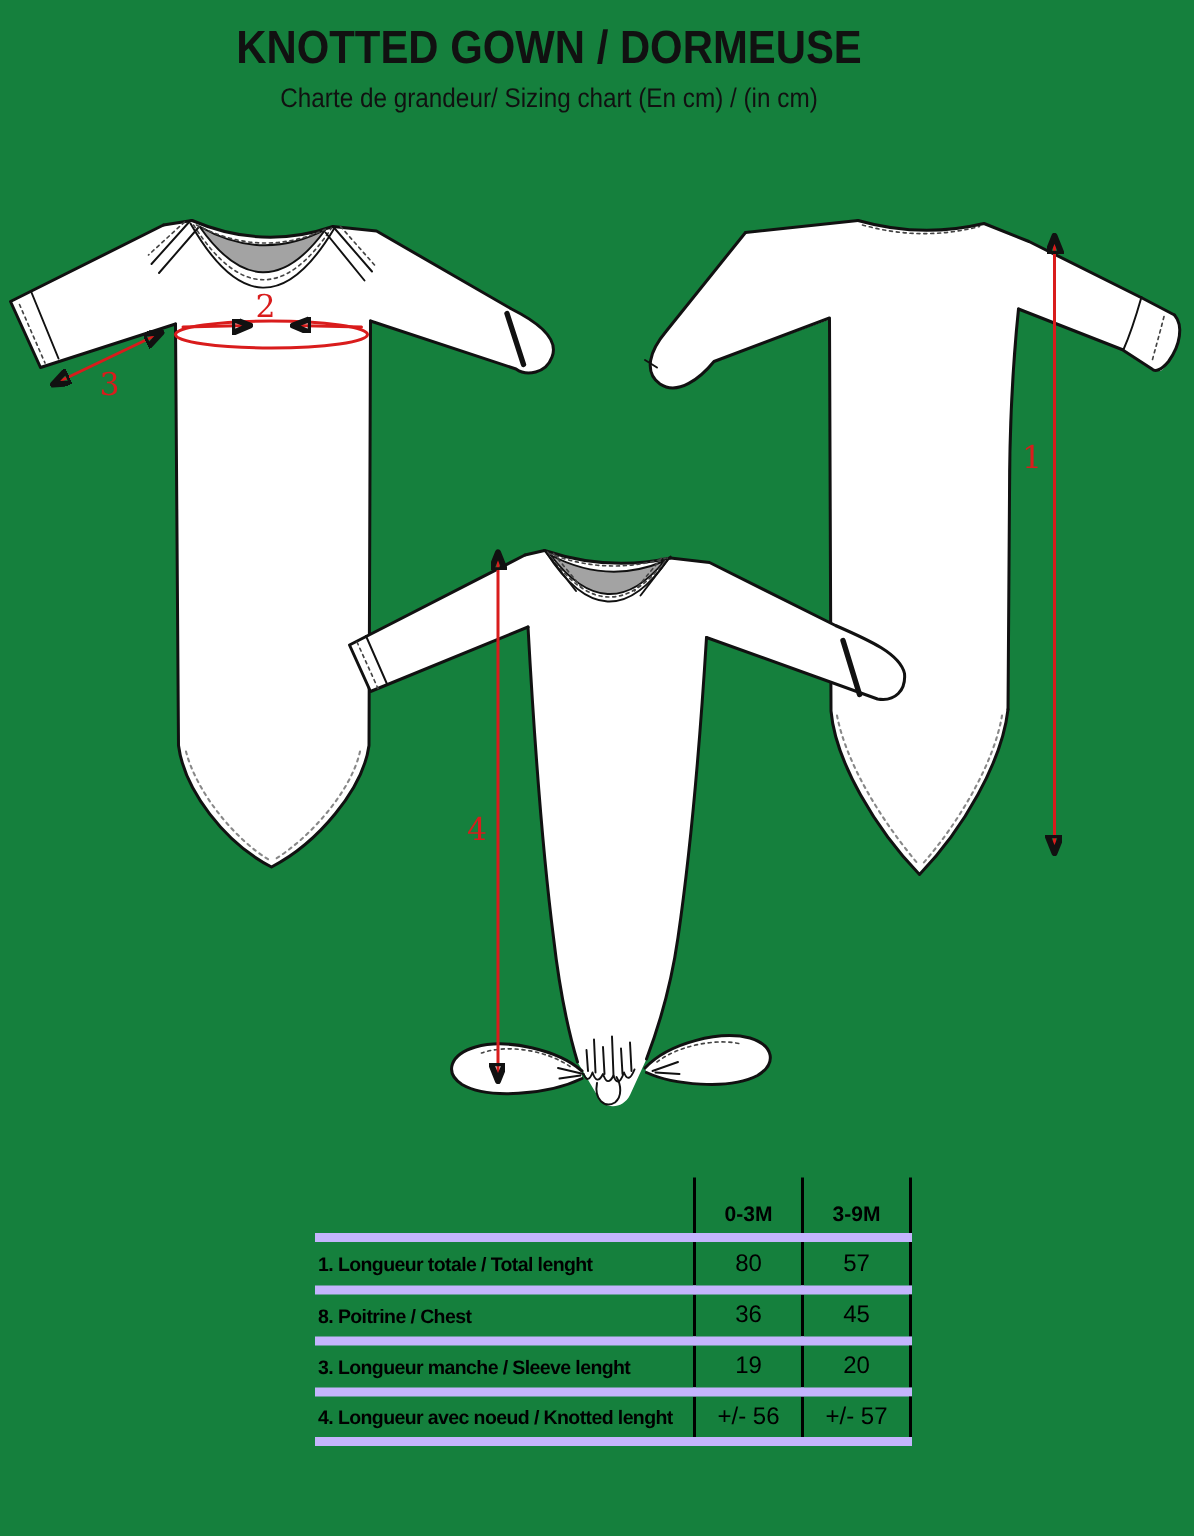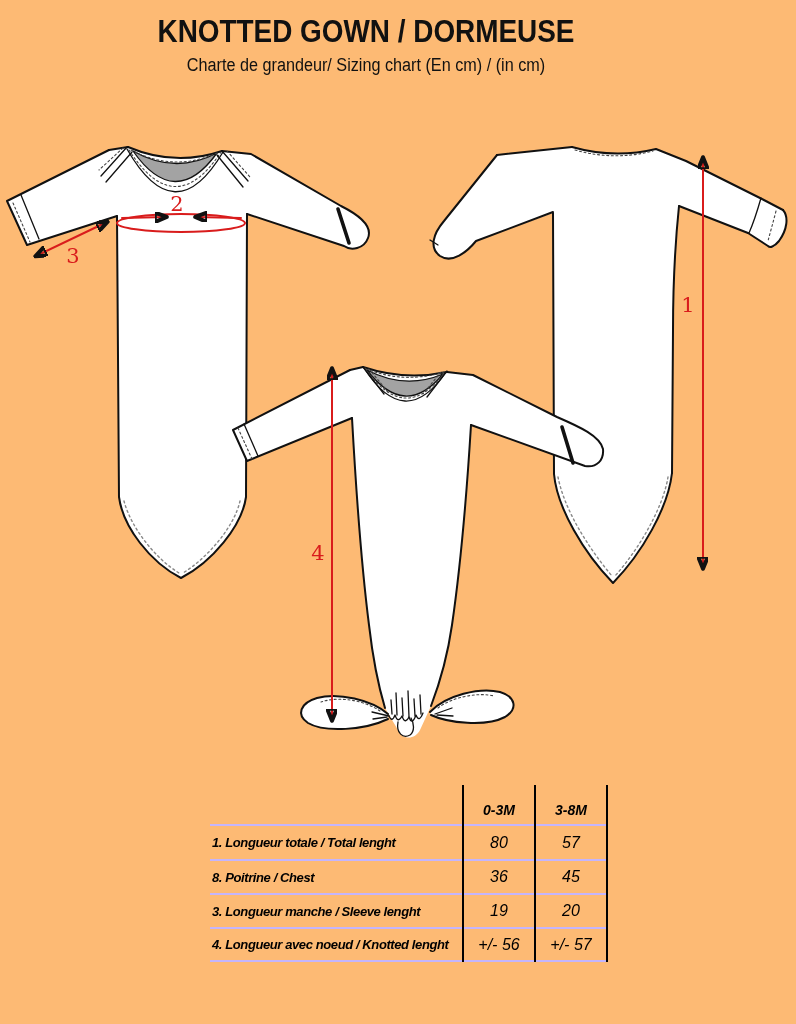--- a/index.html
+++ b/index.html
@@ -1,17 +1,17 @@
 <!DOCTYPE html>
 <html><head>
 <meta charset="utf-8">
 <style>
   html,body { margin:0; padding:0; background:#ffffff; }
   .page {
-    position:relative; width:796px; height:1024px; background:#fdba74;
+    position:relative; width:796px; height:1024px; background:#15803d;
     font-family:"Liberation Sans", sans-serif; overflow:hidden;
   }
   .header { position:absolute; left:0; top:14px; width:732px; text-align:center; color:#111; }
   .title    { font-size:31px; font-weight:bold; letter-spacing:0; transform:scaleX(0.9); white-space:nowrap; }
   .subtitle { font-size:18px; margin-top:5px; transform:scaleX(0.9); white-space:nowrap; }
 
   svg.diagram { position:absolute; left:0; top:0; }
   svg.diagram path, svg.diagram line { fill:none; stroke:#111; stroke-width:2; stroke-linejoin:round; stroke-linecap:round; }
   svg.diagram .fillw  { fill:#ffffff; stroke:none; }
   svg.diagram .thin   { stroke-width:1.3; }
@@ -19,21 +19,21 @@
   svg.diagram .hem    { stroke:#888; stroke-width:1.4; stroke-dasharray:2 3; }
   svg.diagram .fold   { stroke-width:3.6; }
   svg.diagram .neckfill { fill:#a3a3a3; stroke:#111; stroke-width:1.3; }
   svg.diagram .red    { stroke:#d91c1c; }
   svg.diagram .redlbl { fill:#d91c1c; font-family:"DejaVu Serif", serif; font-size:21px; }
 
   .sizing-table { position:absolute; left:210px; top:785px; border-collapse:collapse; color:#000; }
   .sizing-table td { padding:0; vertical-align:middle; }
   .sizing-table td + td { border-left:2px solid #000; }
   .sizing-table td:last-child { border-right:2px solid #000; }
-  .sizing-table tr { border-bottom:2px solid #c4b5fd;font-style:italic; }
+  .sizing-table tr { border-bottom:6px solid #c4b5fd; }
   .sizing-table .c-label { width:250px; font-weight:bold; font-size:13px; letter-spacing:-0.4px; white-space:nowrap; padding-left:2px;margin-top:12px; }
   .sizing-table .c-val   { width:70px; text-align:center; font-size:16px; }
   .sizing-table .head td { font-weight:bold; font-size:14px; text-align:center; padding-top:10px; }
   .r-head { height:40px; } .r1 { height:35px; } .r2 { height:34px; } .r3 { height:34px; } .r4 { height:33px; }
 </style>
 </head>
 <body>
 
 <div class="page">
 
@@ -153,21 +153,21 @@
     <text class="redlbl" x="177" y="211" text-anchor="middle">2</text>
     <text class="redlbl" x="73" y="263" text-anchor="middle">3</text>
     <text class="redlbl" x="318" y="560" text-anchor="middle">4</text>
   </svg>
 
   <table class="sizing-table">
     <tbody>
       <tr class="head r-head">
         <td class="c-label"></td>
         <td class="c-val">0-3M</td>
-        <td class="c-val">3-8M</td>
+        <td class="c-val">3-9M</td>
       </tr>
       <tr class="r1">
         <td class="c-label">1. Longueur totale / Total lenght</td>
         <td class="c-val">80</td>
         <td class="c-val">57</td>
       </tr>
       <tr class="r2">
         <td class="c-label">8. Poitrine / Chest</td>
         <td class="c-val">36</td>
         <td class="c-val">45</td>

